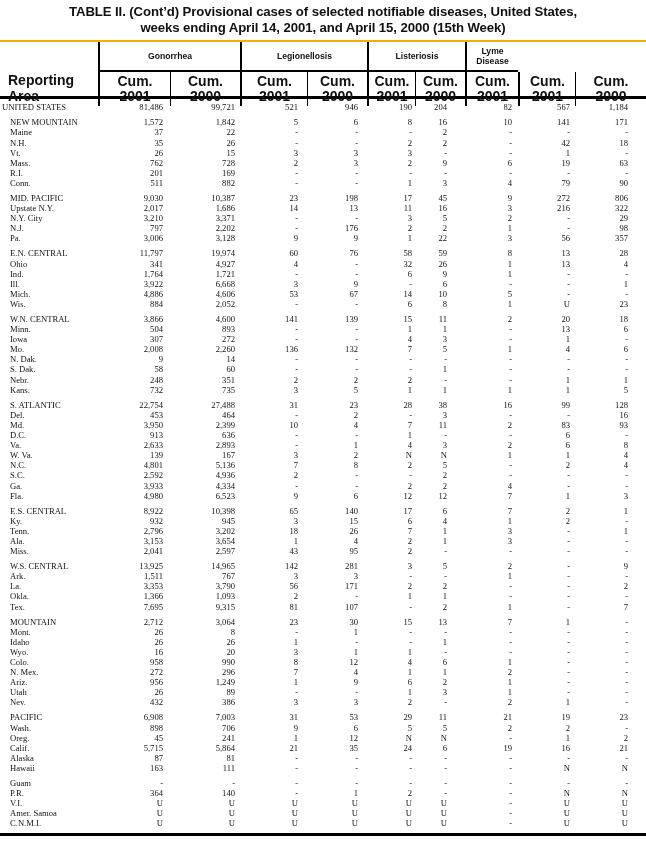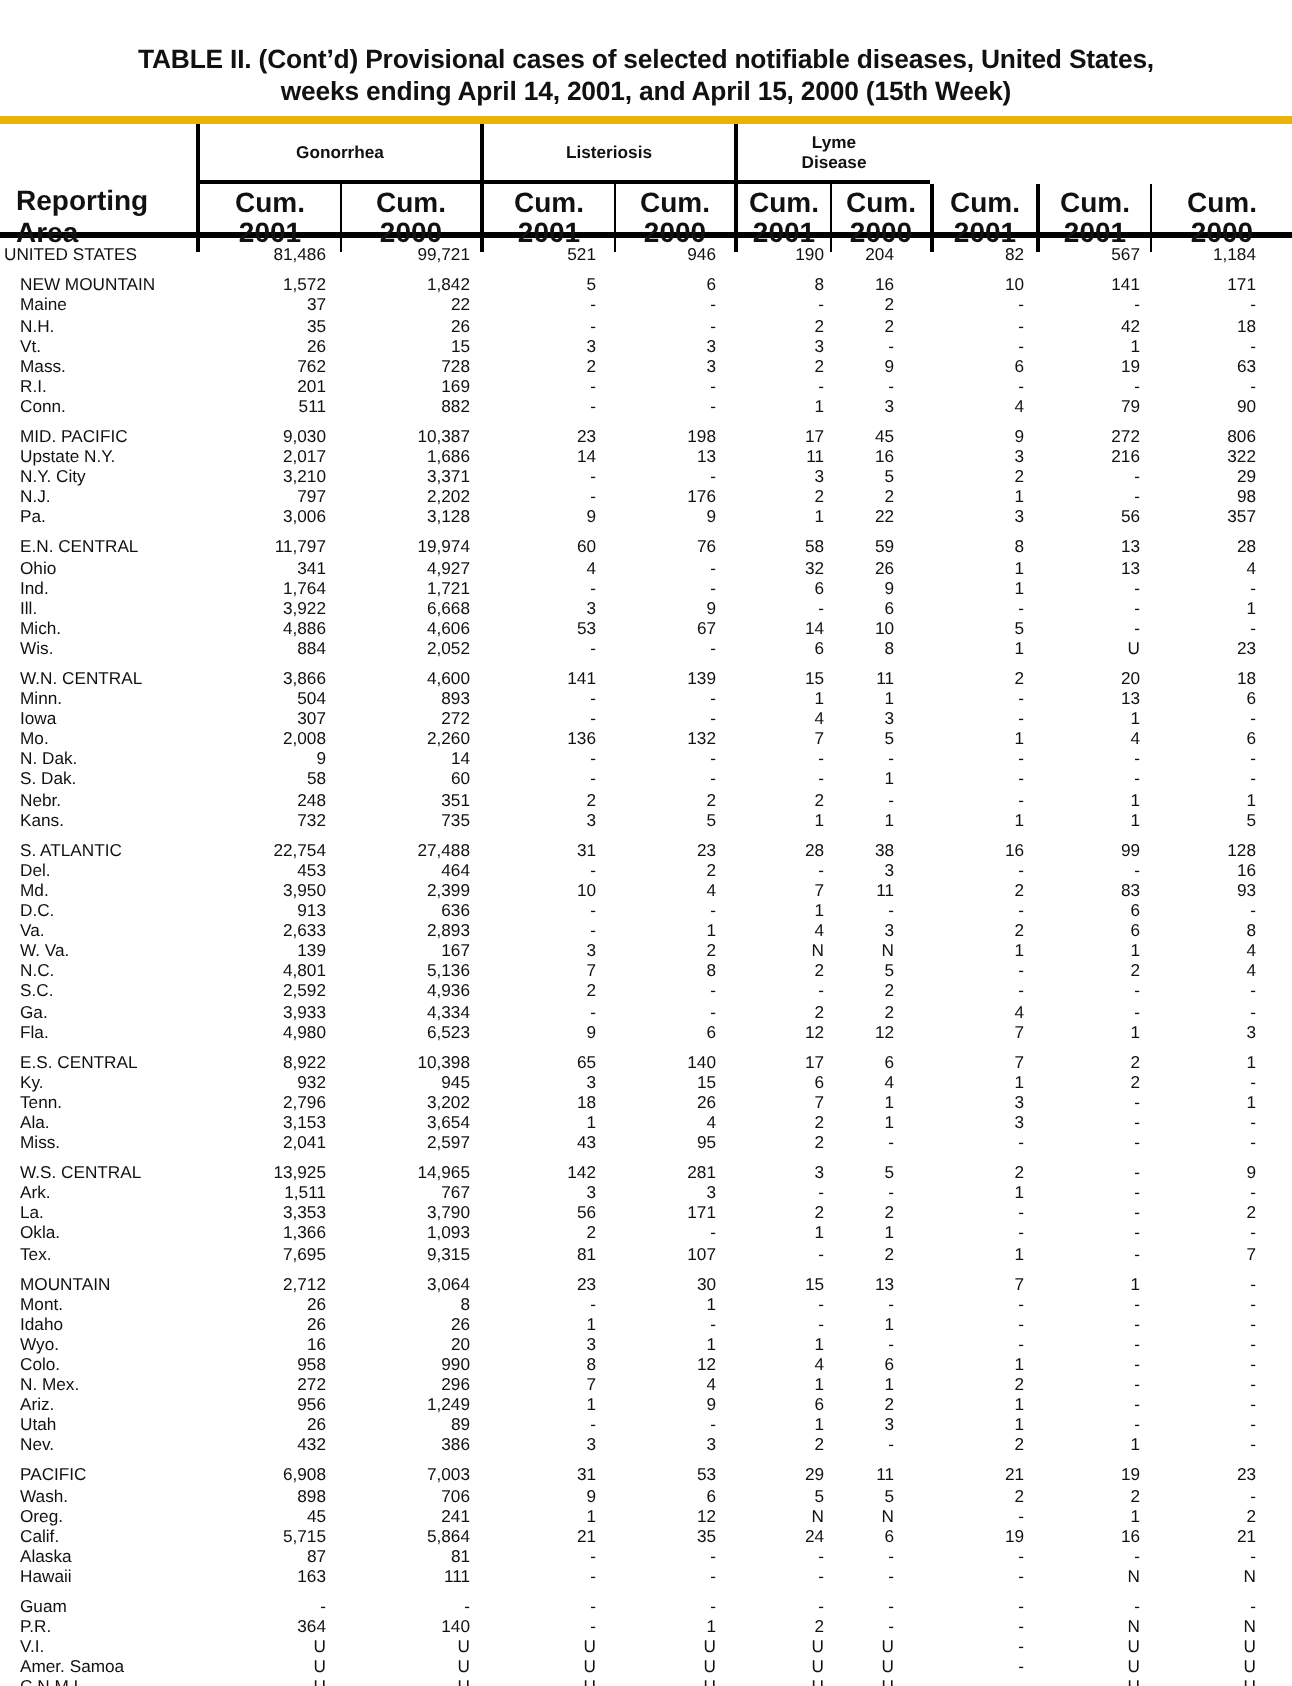--- a/index.html
+++ b/index.html
@@ -3,25 +3,25 @@
 <meta charset="utf-8">
 <style>
   * { box-sizing: border-box; margin: 0; padding: 0; }
   html, body { background: #ffffff; }
   body {
     width: 646px; height: 843px;
     font-family: "Liberation Sans", sans-serif;
     color: #111; overflow: hidden;
     -webkit-font-smoothing: antialiased;
   }
-  .page { width: 646px; height: 843px; padding-top: 22px; overflow: hidden; }
+  .page { width: 646px; height: 843px; padding-top: 4px; overflow: hidden; }
 
   .title { text-align: center; font-weight: bold; font-size: 13.2px; line-height: 1.22; letter-spacing: -0.1px; }
 
-  .table { margin-top: 4px; border-top: 4px solid #eab308; }
+  .table { margin-top: 4px; border-top: 2px solid #eab308; }
 
   
   .hrow1 { display: grid; grid-template-columns: 98px 142px 127px 98px 53px 128px; height: 30px; }
   .h-label { }
   .h-group {
     border-left: 2px solid #000; border-bottom: 2px solid #000;
     font-weight: bold; font-size: 8.6px; line-height: 1.18;
     display: flex; align-items: center; justify-content: center;
     text-align: center; white-space: pre-line;
   }
@@ -30,21 +30,21 @@
     font-weight: bold; font-size: 14px; line-height: 1.12;
     display: flex; align-items: center; justify-content: center;
     text-align: center; white-space: pre-line;
   }
   .h-reporting { display: flex; align-items: flex-end; padding: 0 0 2px 8px; font-weight: bold; font-size: 14px; }
   .b2 { border-left: 2px solid #000; }
   .b1 { border-left: 1px solid #000; }
   .thead { border-bottom: 3px solid #000; }
 
   
-  .tbody { padding-top: 1px; }
+  .tbody { padding-top: 1px; font-family: Liberation Serif, serif; }
   .section { margin-top: 5px; }
   .section:first-child { margin-top: 2px; }
   .row {
     display: grid; grid-template-columns: 98px 72px 70px 67px 60px 48px 50px 53px 57px 71px;
     height: 10.1px; align-items: center;
     font-size: 8.6px; line-height: 10px; white-space: nowrap;
   }
   .cell.area { padding-left: 10px; overflow: hidden; }
   .section:first-child .cell.area { padding-left: 2px; }
   .cell.val { text-align: right; }
@@ -70,20 +70,21 @@
     <div>TABLE II. (Cont’d) Provisional cases of selected notifiable diseases, United States,</div>
     <div>weeks ending April 14, 2001, and April 15, 2000 (15th Week)</div>
   </div>
 
   <div class="table">
 
     <div class="thead">
       <div class="hrow1">
         <div class="h-label"></div>
         <div class="h-group">Gonorrhea</div>
+        <div class="h-group">Legionellosis</div>
         <div class="h-group">Listeriosis</div>
         <div class="h-group">Lyme
 Disease</div>
       </div>
       <div class="hrow2">
         <div class="h-reporting">Reporting Area</div>
         <div class="h-sub b2">Cum.
 2001</div>
         <div class="h-sub b1">Cum.
 2000</div>

